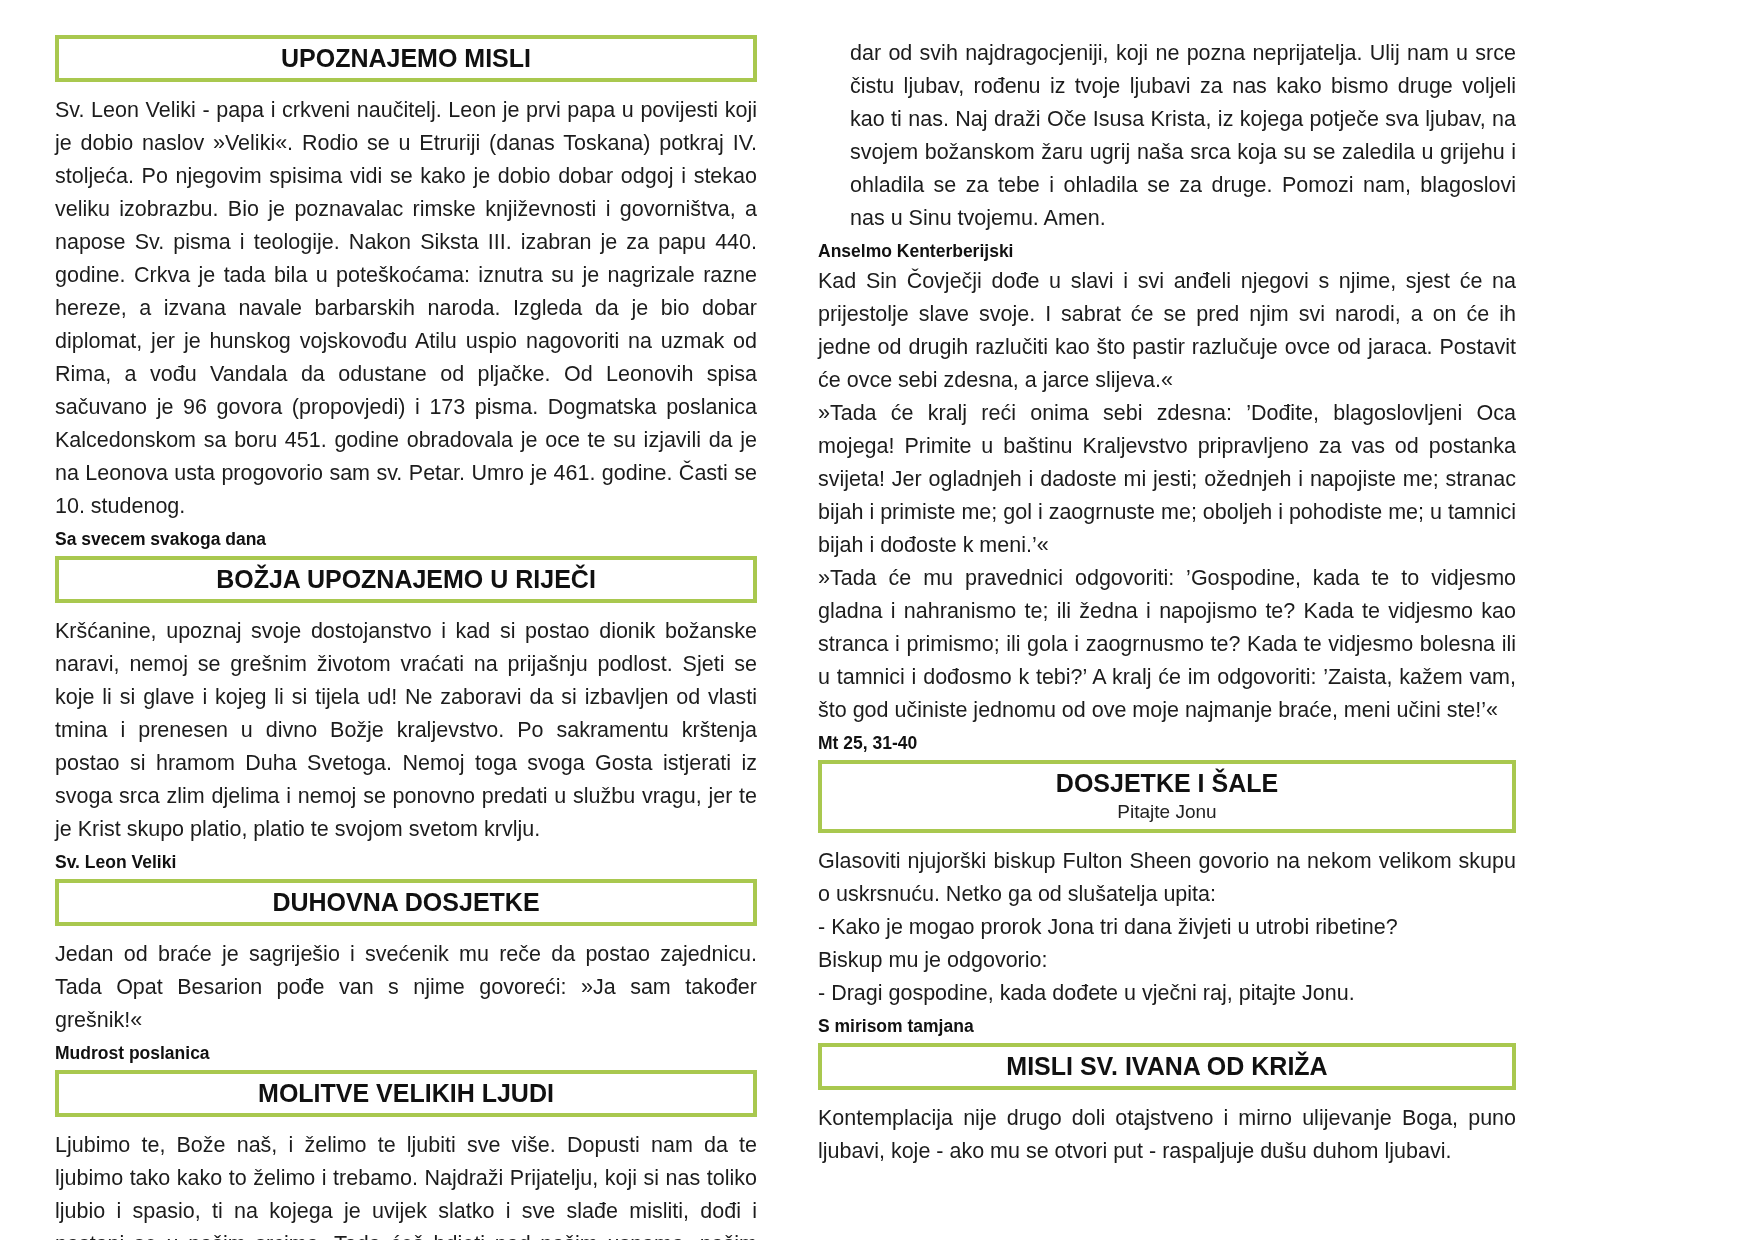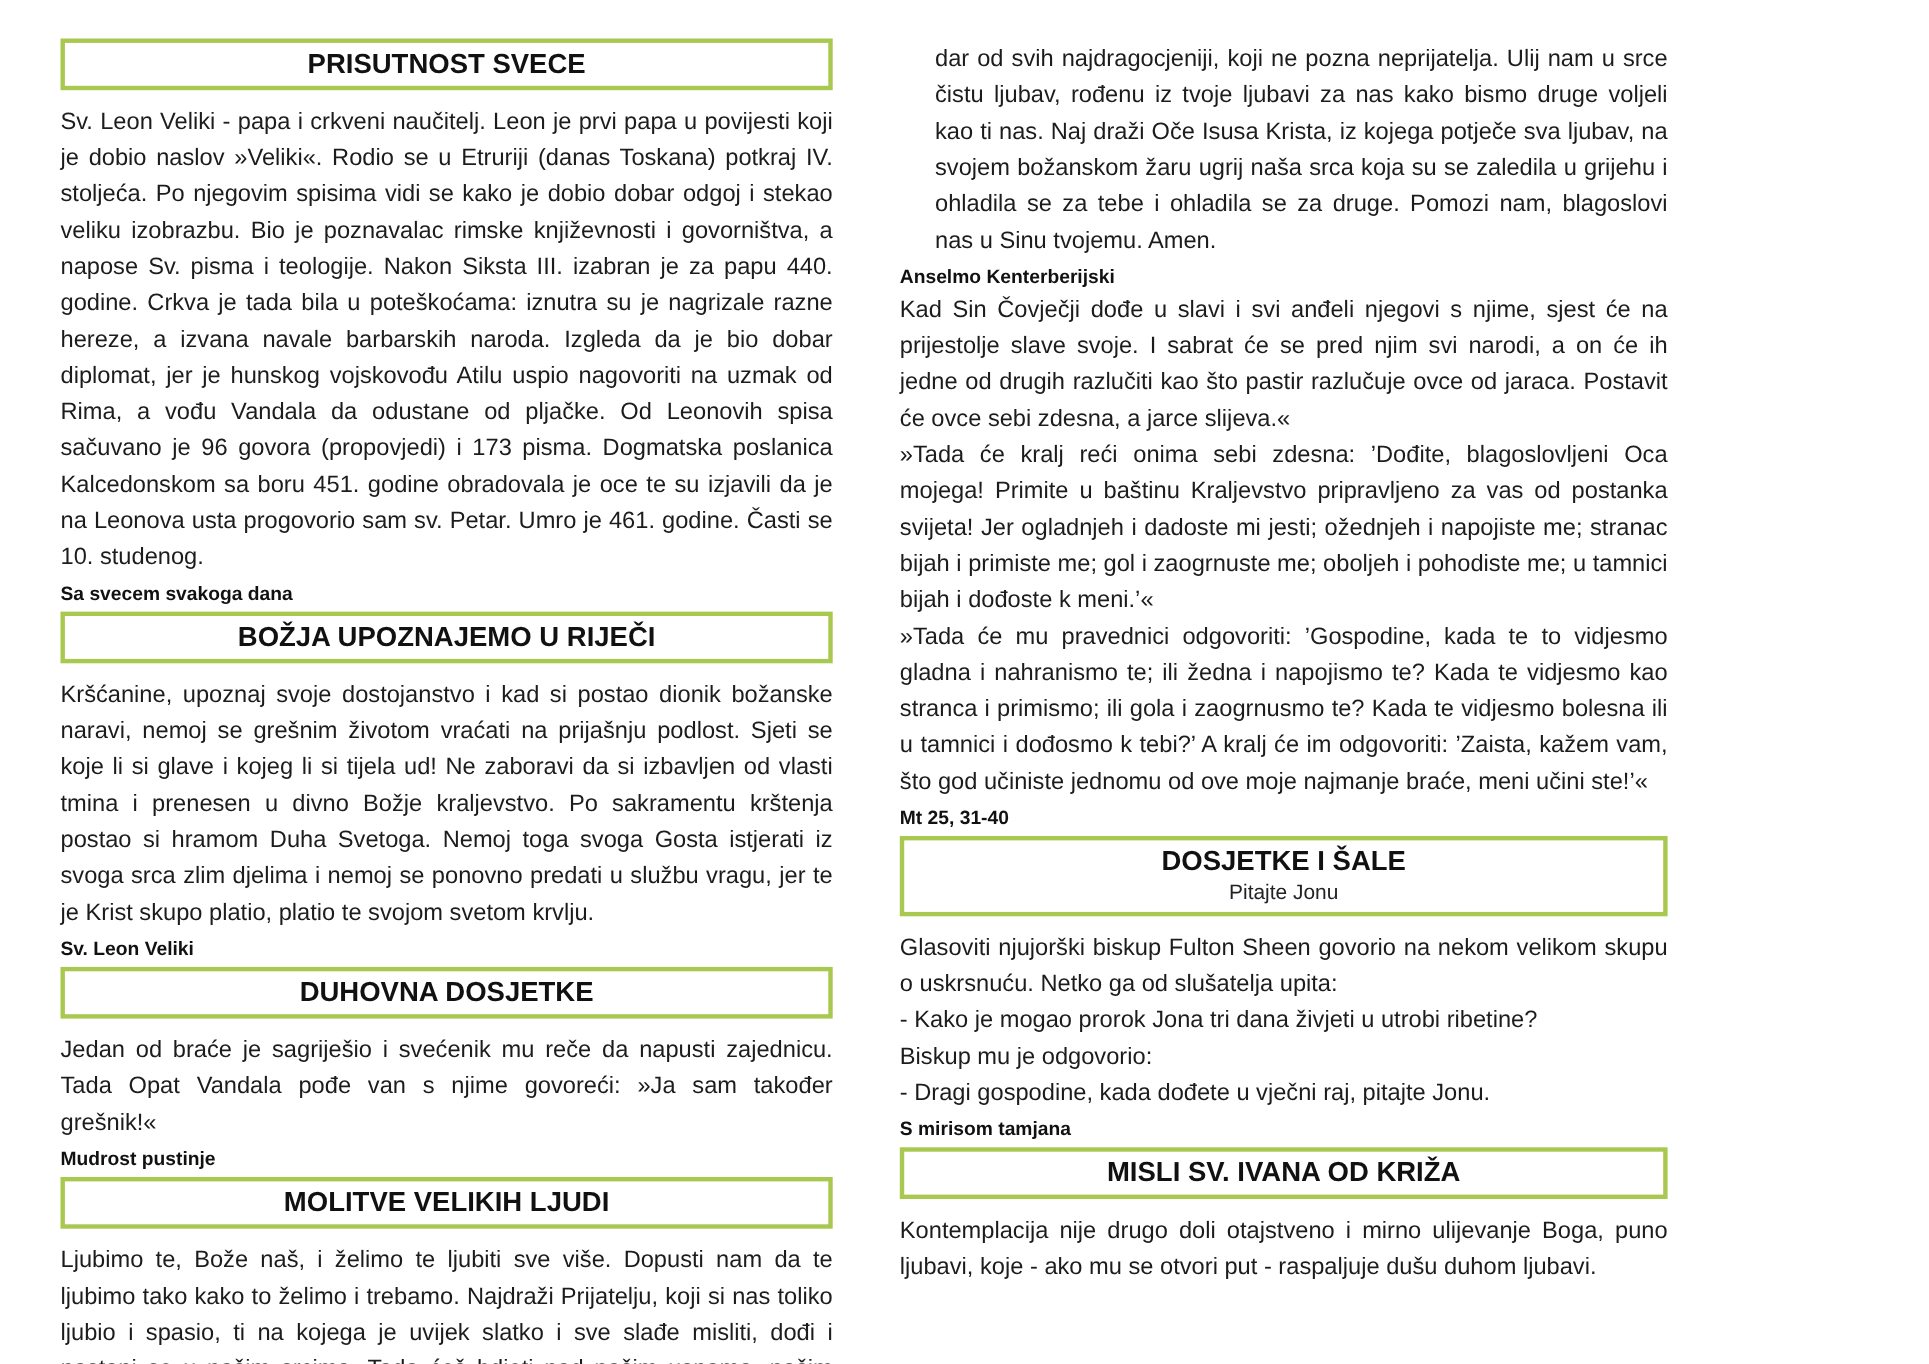--- a/index.html
+++ b/index.html
@@ -66,36 +66,36 @@
   .intro-top { margin-top: 4px; margin-left: 32px; }
 </style>
 </head>
 <body>
 
 <div class="page">
 
   <div class="col col-left">
 
     <div class="sec-box first">
-      <div class="sec-title">PRISUTNOST SVECE</div>
+      <div class="sec-title">UPOZNAJEMO MISLI</div>
     </div>
     <p class="body-text">Sv. Leon Veliki - papa i crkveni naučitelj. Leon je prvi papa u povijesti koji je dobio naslov »Veliki«. Rodio se u Etruriji (danas Toskana) potkraj IV. stoljeća. Po njegovim spisima vidi se kako je dobio dobar odgoj i stekao veliku izobrazbu. Bio je poznavalac rimske književnosti i govorništva, a napose Sv. pisma i teologije. Nakon Siksta III. izabran je za papu 440. godine. Crkva je tada bila u poteškoćama: iznutra su je nagrizale razne hereze, a izvana navale barbarskih naroda. Izgleda da je bio dobar diplomat, jer je hunskog vojskovođu Atilu uspio nagovoriti na uzmak od Rima, a vođu Vandala da odustane od pljačke. Od Leonovih spisa sačuvano je 96 govora (propovjedi) i 173 pisma. Dogmatska poslanica Kalcedonskom sa boru 451. godine obradovala je oce te su izjavili da je na Leonova usta progovorio sam sv. Petar. Umro je 461. godine. Časti se 10. studenog.</p>
     <div class="attr">Sa svecem svakoga dana</div>
 
     <div class="sec-box">
       <div class="sec-title">BOŽJA UPOZNAJEMO U RIJEČI</div>
     </div>
     <p class="body-text">Kršćanine, upoznaj svoje dostojanstvo i kad si postao dionik božanske naravi, nemoj se grešnim životom vraćati na prijašnju podlost. Sjeti se koje li si glave i kojeg li si tijela ud! Ne zaboravi da si izbavljen od vlasti tmina i prenesen u divno Božje kraljevstvo. Po sakramentu krštenja postao si hramom Duha Svetoga. Nemoj toga svoga Gosta istjerati iz svoga srca zlim djelima i nemoj se ponovno predati u službu vragu, jer te je Krist skupo platio, platio te svojom svetom krvlju.</p>
     <div class="attr">Sv. Leon Veliki</div>
 
     <div class="sec-box">
       <div class="sec-title">DUHOVNA DOSJETKE</div>
     </div>
-    <p class="body-text">Jedan od braće je sagriješio i svećenik mu reče da napusti zajednicu. Tada Opat Vandala pođe van s njime govoreći: »Ja sam također grešnik!«</p>
-    <div class="attr">Mudrost pustinje</div>
+    <p class="body-text">Jedan od braće je sagriješio i svećenik mu reče da postao zajednicu. Tada Opat Besarion pođe van s njime govoreći: »Ja sam također grešnik!«</p>
+    <div class="attr">Mudrost poslanica</div>
 
     <div class="sec-box">
       <div class="sec-title">MOLITVE VELIKIH LJUDI</div>
     </div>
     <p class="body-text">Ljubimo te, Bože naš, i želimo te ljubiti sve više. Dopusti nam da te ljubimo tako kako to želimo i trebamo. Najdraži Prijatelju, koji si nas toliko ljubio i spasio, ti na kojega je uvijek slatko i sve slađe misliti, dođi i nastani se u našim srcima. Tada ćeš bdjeti nad našim usnama, našim koracima i našim djelima, i nećemo više strahovati za svoju dušu ni tijelo. Da, daj nam ljubavi,</p>
 
   </div>
 
   <div class="col col-right">
 

